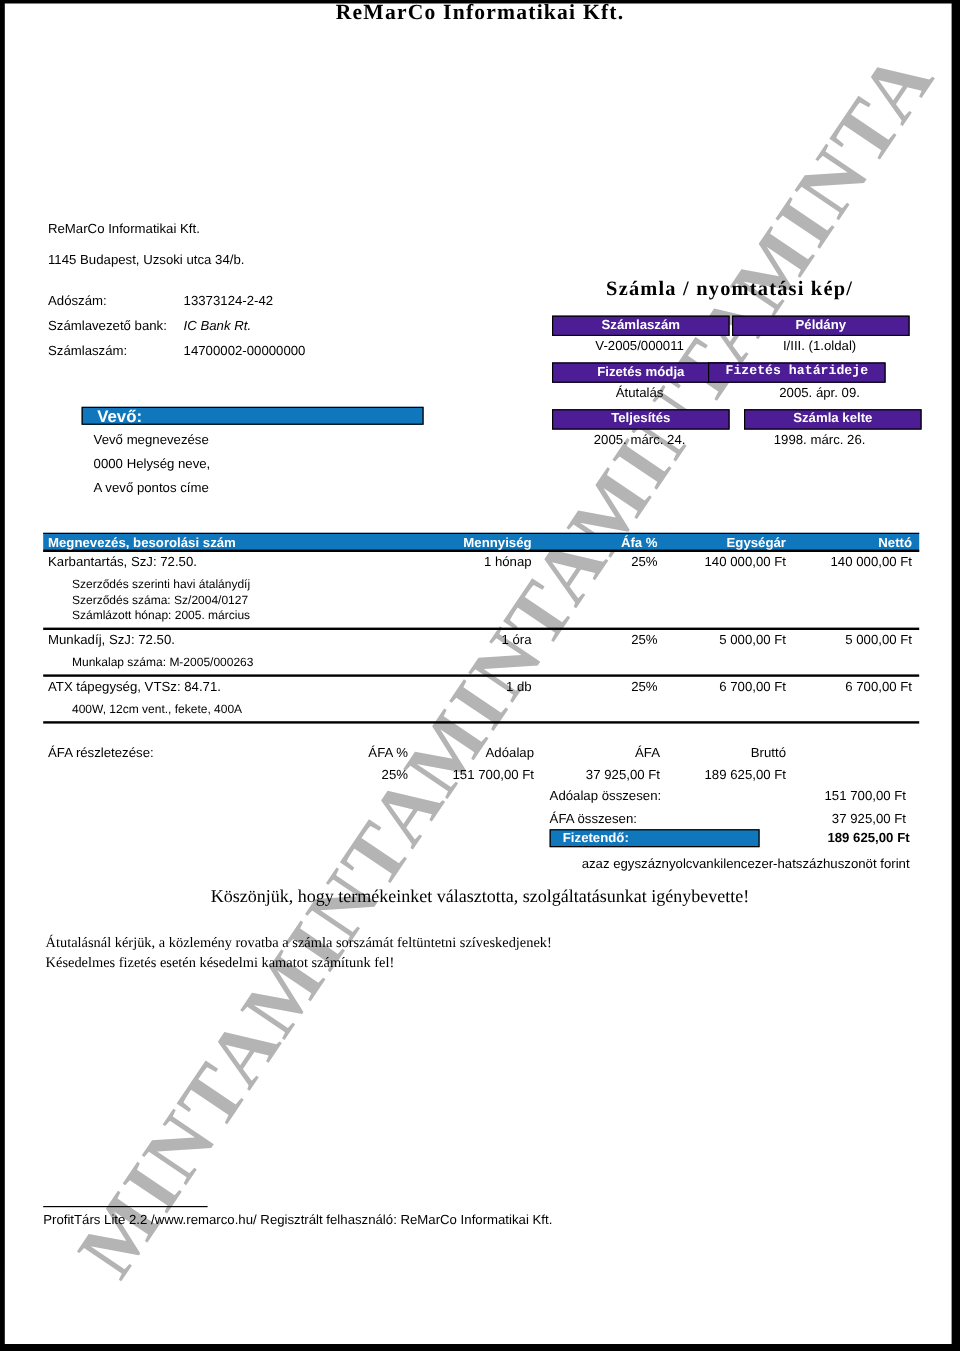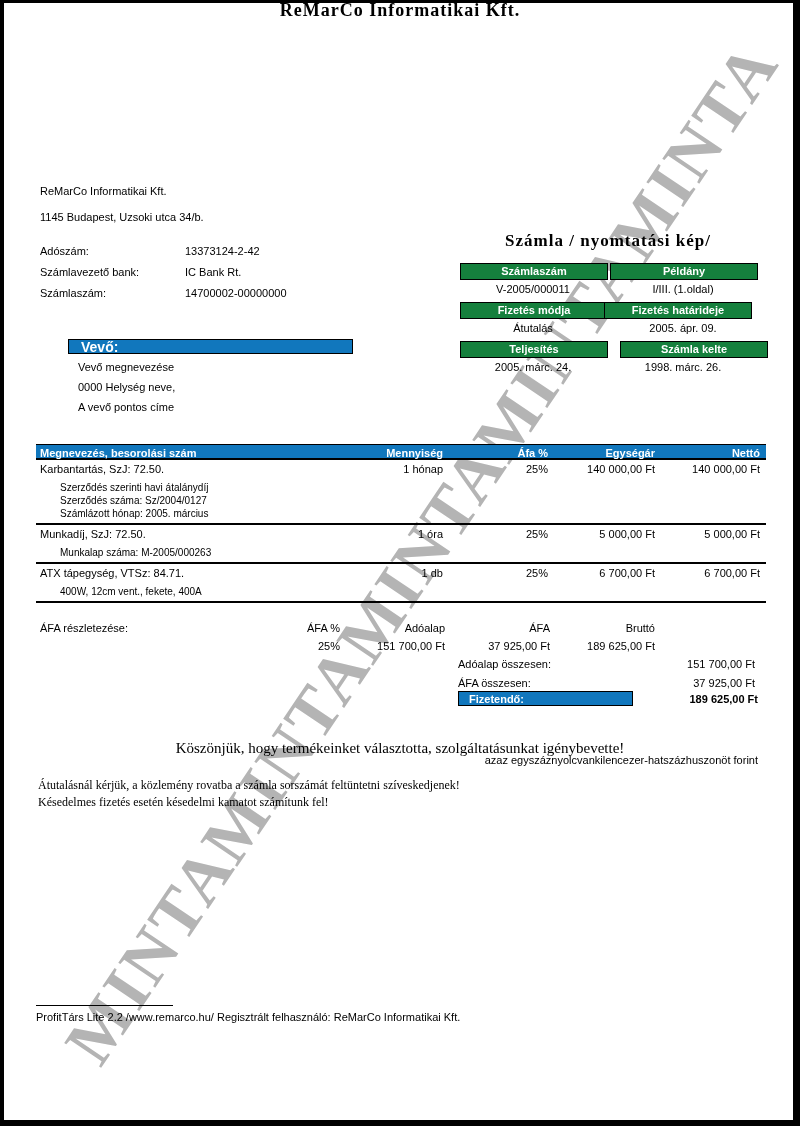--- a/index.html
+++ b/index.html
@@ -10,25 +10,25 @@
   
   .wm{position:absolute;z-index:0;font-family:"Liberation Serif",serif;font-weight:bold;
       font-size:68px;letter-spacing:3px;color:#b4b4b4;white-space:nowrap;
       transform:translate(-50%,-50%) rotate(-56deg);}
   .z{position:absolute;z-index:2;}
   
   .big-title{left:0;top:134;width:100%;text-align:center;font-family:"Liberation Serif",serif;
              font-weight:bold;font-size:18px;letter-spacing:1px;}
   .seller-line{left:40px;font-size:11px;}
   .fld-label{left:40px;font-size:11px;}
-  .fld-value{left:153px;font-size:11px;margin-left:32px;}
+  .fld-value{left:153px;font-size:11px;}
   
   .inv-title{left:460px;top:231px;width:296px;text-align:center;font-family:"Liberation Serif",serif;
              font-weight:bold;font-size:17px;letter-spacing:1px;}
-  .mbox{background:#15803d;border:1px solid #000;height:15px;line-height:15px;width:146px;
+  .mbox{background:#4c1d95;border:1px solid #000;height:15px;line-height:15px;width:146px;
         color:#fff;font-weight:bold;font-size:11px;text-align:center;}
   .mval{width:148px;text-align:center;font-size:11px;line-height:15px;}
   
   .buyer-bar{left:68px;top:339px;width:285px;height:15px;line-height:15px;background:#1177BD;
              border:1px solid #000;color:#fff;font-weight:bold;font-size:14px;padding-left:12px;box-sizing:border-box;}
   .buyer-line{left:78px;font-size:11px;}
   
   .items{left:36px;top:444px;width:730px;}
   .grid5{display:grid;grid-template-columns:1fr 110px 105px 107px 105px;padding-right:6px;box-sizing:border-box;}
   .items-head{background:#1177BD;border-top:1px solid #000;border-bottom:2px solid #000;
@@ -40,21 +40,21 @@
   .item-main .c0{padding-left:4px;}
   .item-notes{margin:4px 0 0 24px;font-size:10px;line-height:13px;}
   
   .vat-label{left:40px;top:622px;font-size:11px;}
   .vat-cell{width:100px;text-align:right;font-size:11px;}
   .tot-label{left:458px;font-size:11px;}
   .tot-value{left:605px;width:150px;text-align:right;font-size:11px;}
   .pay-box{left:458px;top:691px;width:175px;height:15px;line-height:15px;background:#1177BD;
            border:1px solid #000;color:#fff;font-weight:bold;font-size:11px;padding-left:10px;box-sizing:border-box;}
   .pay-value{left:605px;top:691px;width:153px;text-align:right;font-size:11px;font-weight:bold;line-height:17px;}
-  .pay-words{left:458px;top:714px;width:300px;text-align:right;font-size:11px;margin-top:40px;}
+  .pay-words{left:458px;top:714px;width:300px;text-align:right;font-size:11px;}
   
   .thanks{left:0;top:740px;width:100%;text-align:center;font-family:"Liberation Serif",serif;font-size:15px;}
   .note-line{left:38px;font-family:"Liberation Serif",serif;font-size:12px;}
   .foot-rule{left:36px;top:1005px;width:137px;border-top:1px solid #000;height:0;}
   .foot-text{left:36px;top:1011px;font-size:11px;}
 </style>
 </head>
 <body>
 
 <div class="page">
@@ -66,33 +66,33 @@
   <span class="wm" style="left:694px;top:151px;">MINTA</span>
 
   <div class="z big-title">ReMarCo Informatikai Kft.</div>
 
   <div class="z seller-line" style="top:185px;">ReMarCo Informatikai Kft.</div>
   <div class="z seller-line" style="top:211px;">1145 Budapest, Uzsoki utca 34/b.</div>
 
   <div class="z fld-label" style="top:245px;">Adószám:</div>
   <div class="z fld-value" style="top:245px;">13373124-2-42</div>
   <div class="z fld-label" style="top:266px;">Számlavezető bank:</div>
-  <div class="z fld-value" style="top:266px;">IC Bank Rt.</div>
+  <div class="z fld-value" style="top:266px;font-style:italic;">IC Bank Rt.</div>
   <div class="z fld-label" style="top:287px;">Számlaszám:</div>
   <div class="z fld-value" style="top:287px;">14700002-00000000</div>
 
   <div class="z inv-title">Számla / nyomtatási kép/</div>
 
   <div class="z mbox" style="left:460px;top:263px;">Számlaszám</div>
   <div class="z mbox" style="left:610px;top:263px;">Példány</div>
   <div class="z mval" style="left:459px;top:282px;">V-2005/000011</div>
   <div class="z mval" style="left:609px;top:282px;">I/III. (1.oldal)</div>
 
   <div class="z mbox" style="left:460px;top:302px;">Fizetés módja</div>
-  <div class="z mbox" style="left:604px;top:302px;">Fizetés határideje</div>
+  <div class="z mbox" style="left:590px;top:302px;font-family:Liberation Mono, monospace;">Fizetés határideje</div>
   <div class="z mval" style="left:459px;top:321px;">Átutalás</div>
   <div class="z mval" style="left:609px;top:321px;">2005. ápr. 09.</div>
 
   <div class="z mbox" style="left:460px;top:341px;">Teljesítés</div>
   <div class="z mbox" style="left:610px;top:341px;margin-left:10px;">Számla kelte</div>
   <div class="z mval" style="left:459px;top:360px;">2005. márc. 24.</div>
   <div class="z mval" style="left:609px;top:360px;">1998. márc. 26.</div>
 
   <div class="z buyer-bar">Vevő:</div>
   <div class="z buyer-line" style="top:361px;">Vevő megnevezése</div>

